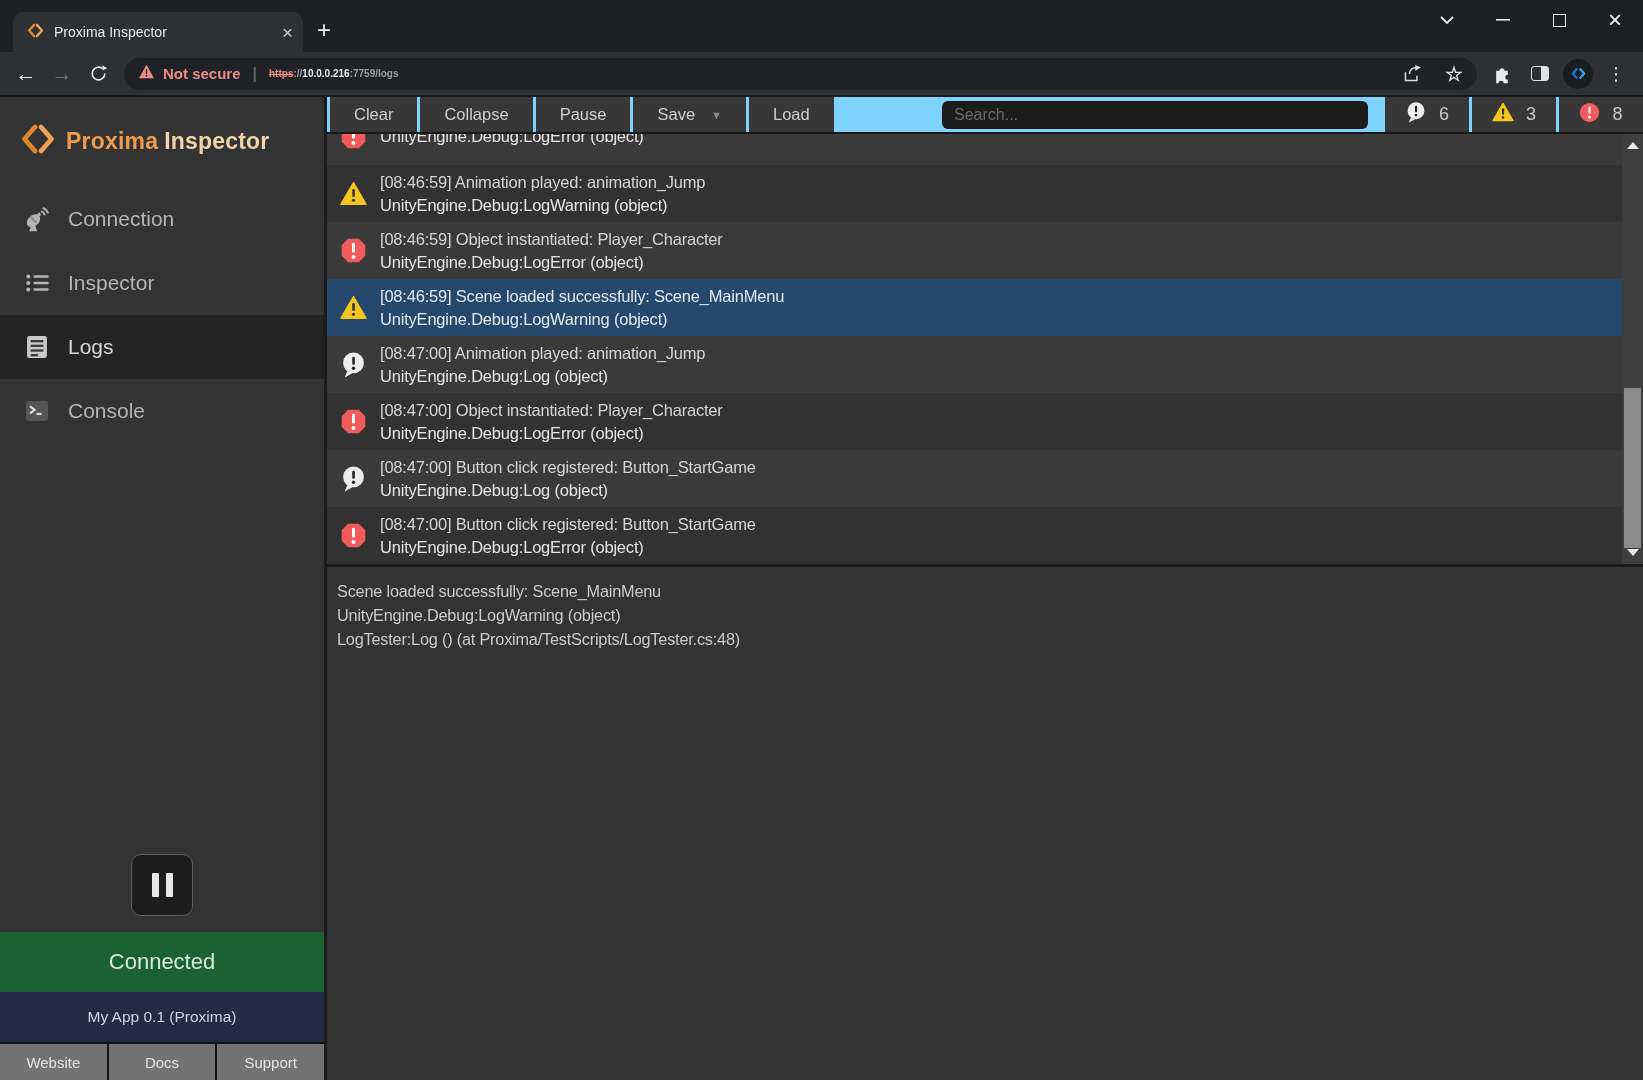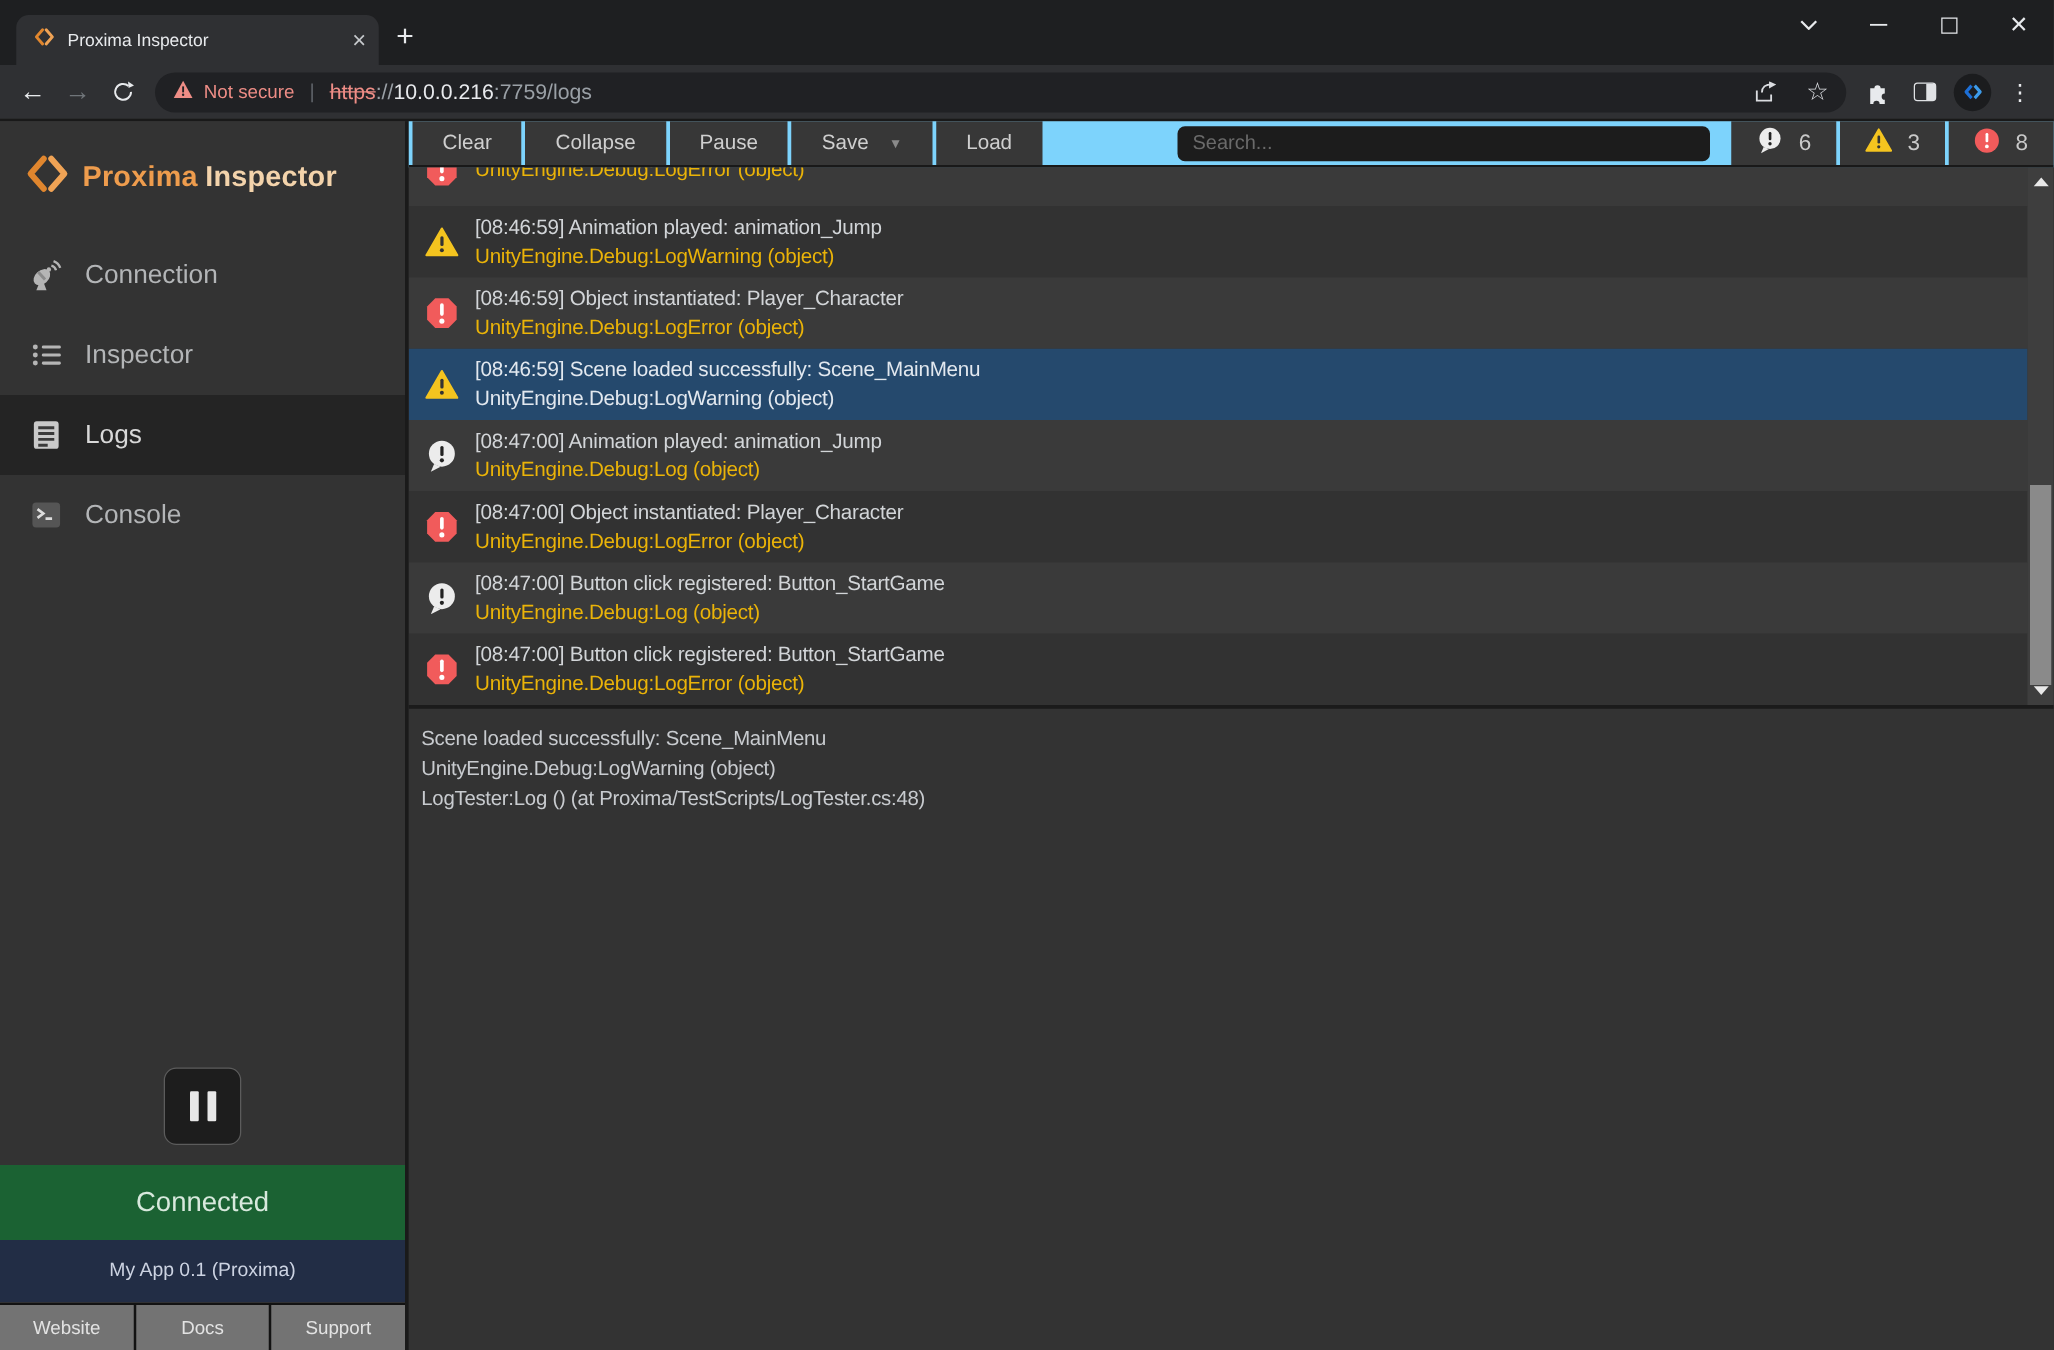--- a/index.html
+++ b/index.html
@@ -17,24 +17,24 @@
   .winbtn { width:56px; height:40px; display:flex; align-items:center; justify-content:center; color:#e8eaed; }
   .winbtn svg { display:block; }
   .win-max-box { width:13px; height:13px; border:1.6px solid #e8eaed; }
   .win-close { font-size:24px; font-weight:300; }
 
   .addressbar { height:43px; background:#2f3033; display:flex; align-items:center; padding:0 8px; }
   .navbtn { width:36px; height:36px; display:flex; align-items:center; justify-content:center;
             font-size:21px; color:#e8eaed; }
   .navbtn.dim { color:#70757a; }
   .urlpill { flex:1; height:32px; background:#202124; border-radius:16px; margin:0 6px 0 8px;
-             display:flex; align-items:center; padding:0 6px 0 14px; gap:8px; }
+             display:flex; align-items:center; padding:0 6px 0 14px; gap:8px;font-weight:bold; }
   .notsecure { color:#ee8d86; font-size:15px; }
   .pill-div { color:#5f6368; font-size:16px; margin:0 4px; }
-  .url { font-size:17px; color:#9aa0a6; white-space:nowrap; }
+  .url { font-size:10px; color:#9aa0a6; white-space:nowrap; }
   .url .struck { color:#ee8d86; text-decoration:line-through; }
   .url .host { color:#e8eaed; }
   .pill-spacer { flex:1; }
   .pill-icon { width:34px; height:32px; display:flex; align-items:center; justify-content:center;
                color:#dadce0; font-size:20px; }
   .chromeicons { display:flex; align-items:center; }
   .chrome-icon { width:38px; height:36px; display:flex; align-items:center; justify-content:center; color:#e8eaed; }
   .sidepanel-box { width:18px; height:15px; border:1.8px solid #e0e2e5; border-radius:3px; position:relative; }
   .sidepanel-box::after { content:""; position:absolute; right:0; top:0; bottom:0; width:7px; background:#e0e2e5; }
   .ext-circle { width:30px; height:30px; border-radius:50%; background:#1b1c1e;
@@ -88,21 +88,21 @@
   
   .logarea { height:430px; position:relative; overflow:hidden; padding-right:21px; background:#333; }
   .log-rows { margin-top:-26px; }
   .log-row { height:57px; display:flex; align-items:center; gap:13px; padding-left:13px; }
   .log-row:nth-child(odd) { background:#3a3a3a; }
   .log-row:nth-child(even) { background:#323232; }
   .log-row.selected { background:#25496d; }
   .log-icon { width:27px; flex:none; display:flex; justify-content:center; }
   .log-text { display:flex; flex-direction:column; justify-content:center; min-width:0; }
   .log-l1 { font-size:16.5px; color:#d2d5d8; line-height:23px; letter-spacing:-.2px; white-space:nowrap; }
-  .log-l2 { font-size:16.5px; color:#eab308; line-height:23px; letter-spacing:-.2px; white-space:nowrap; }
+  .log-l2 { font-size:16.5px; color:#e5e5e5; line-height:23px; letter-spacing:-.2px; white-space:nowrap; }
   .log-row.selected .log-l1, .log-row.selected .log-l2 { color:#e2e8ef; }
 
   .scrollbar { position:absolute; top:0; right:0; bottom:0; width:21px; background:#3e3e3e; }
   .sb-arrow-up { position:absolute; top:8px; left:50%; transform:translateX(-50%);
                  width:0; height:0; border-left:6px solid transparent; border-right:6px solid transparent;
                  border-bottom:7px solid #e8e8e8; }
   .sb-arrow-down { position:absolute; bottom:8px; left:50%; transform:translateX(-50%);
                    width:0; height:0; border-left:6px solid transparent; border-right:6px solid transparent;
                    border-top:7px solid #e8e8e8; }
   .sb-thumb { position:absolute; top:254px; left:2px; right:2px; height:160px; background:#8a8a8a; }

